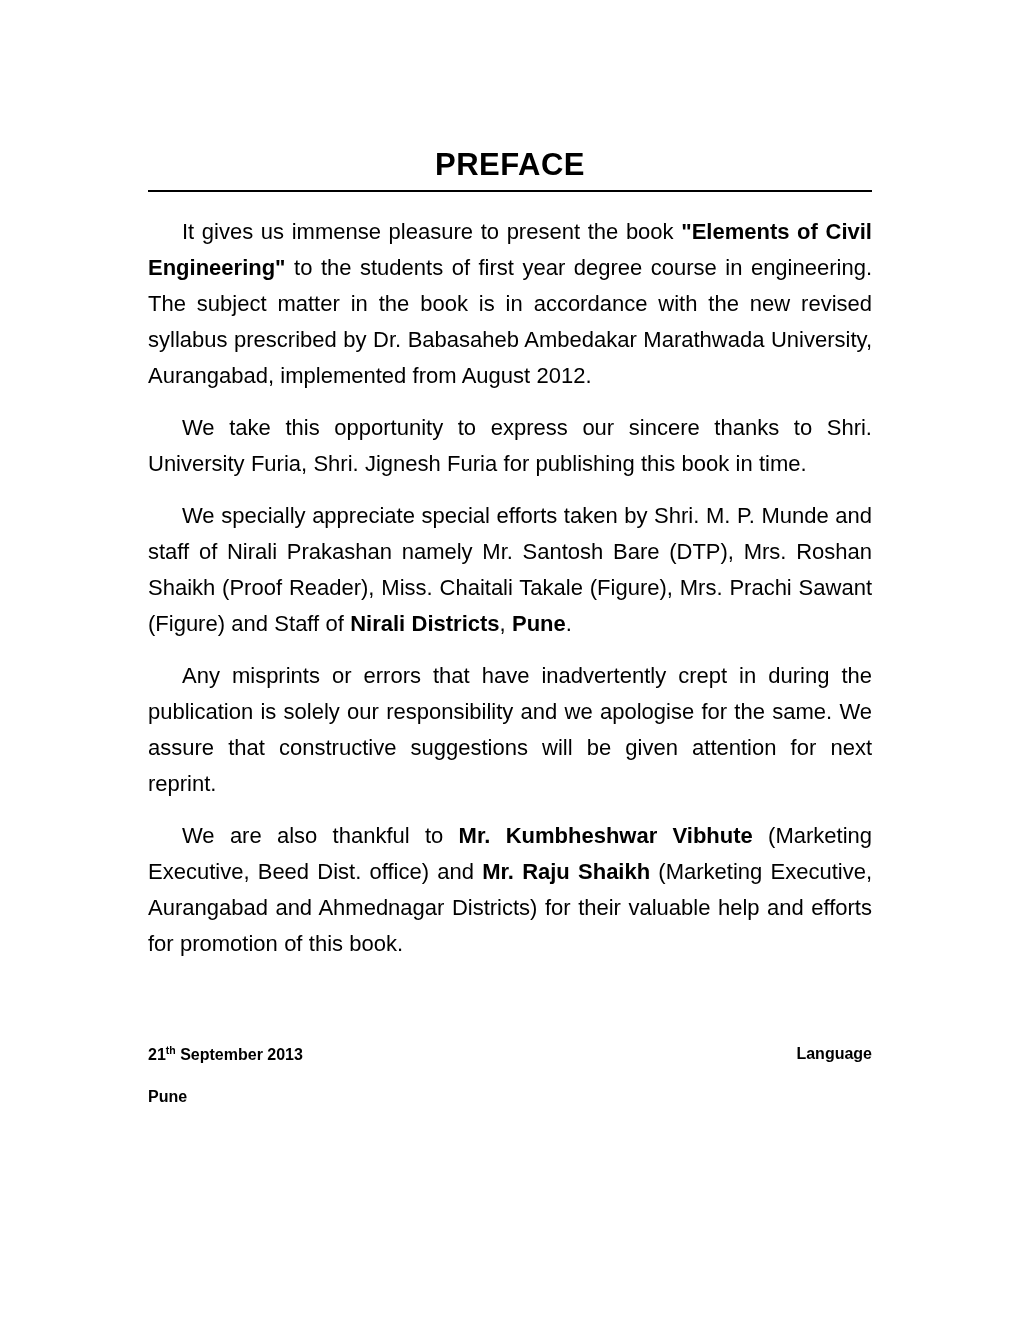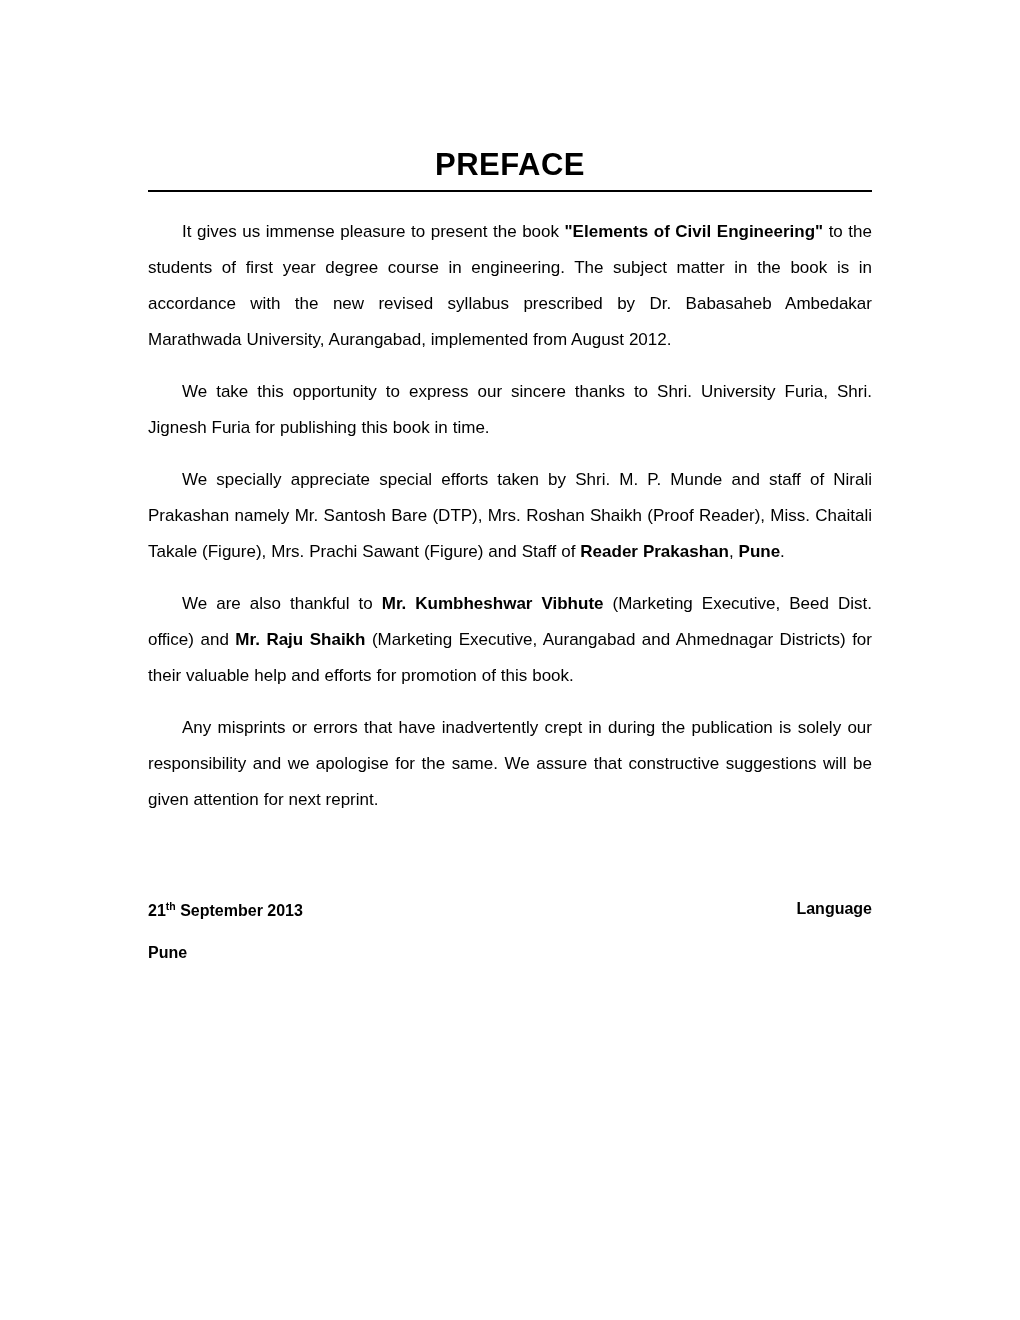--- a/index.html
+++ b/index.html
@@ -34,39 +34,39 @@
     margin: 0;
     padding-bottom: 8px;
     line-height: 1.1;
   }
   .rule {
     border-bottom: 2.5px solid #000;
     width: 100%;
     margin-bottom: 22px;
   }
   p.para {
-    font-size: 17px;
+    font-size: 22px;
     line-height: 36px;
     text-align: justify;
     text-justify: inter-word;
     margin: 16px 0 10px 0;
     text-indent: 34px;
     word-spacing: 0.2px;
   }
   p.para:last-of-type {
     margin-bottom: 0;
   }
   b, strong {
     font-weight: bold;
   }
   .signature {
     margin-top: 82px;
     display: flex;
     justify-content: space-between;
-    align-items: flex-start;
+    align-items: center;
     font-size: 16px;
     font-weight: bold;
   }
   .signature .date sup {
     font-size: 10.5px;
     vertical-align: super;
     font-weight: bold;
   }
   .place {
     margin-top: 24px;
@@ -80,23 +80,23 @@
 <div class="page">
 
   <div class="title-block">
     <h1 class="preface-title">PREFACE</h1>
     <div class="rule"></div>
   </div>
 
   <div class="body-text">
     <p class="para" id="p1"><span>It gives us immense pleasure to present the book </span><b>"Elements of Civil Engineering"</b><span> to the students of first year degree course in engineering. The subject matter in the book is in accordance with the new revised syllabus prescribed by Dr. Babasaheb Ambedakar Marathwada University, Aurangabad, implemented from August 2012.</span></p>
     <p class="para" id="p3"><span>We take this opportunity to express our sincere thanks to Shri. University Furia, Shri. Jignesh Furia for publishing this book in time.</span></p>
-    <p class="para" id="p4"><span>We specially appreciate special efforts taken by Shri. M. P. Munde and staff of Nirali Prakashan namely Mr. Santosh Bare (DTP), Mrs. Roshan Shaikh (Proof Reader), Miss. Chaitali Takale (Figure), Mrs. Prachi Sawant (Figure) and Staff of </span><b>Reader Prakashan</b><span>, </span><b>Pune</b><span>.</span></p>
+    <p class="para" id="p4"><span>We specially appreciate special efforts taken by Shri. M. P. Munde and staff of Nirali Prakashan namely Mr. Santosh Bare (DTP), Mrs. Roshan Shaikh (Proof Reader), Miss. Chaitali Takale (Figure), Mrs. Prachi Sawant (Figure) and Staff of </span><b>Nirali Districts</b><span>, </span><b>Pune</b><span>.</span></p>
+    <p class="para" id="p6"><span>Any misprints or errors that have inadvertently crept in during the publication is solely our responsibility and we apologise for the same. We assure that constructive suggestions will be given attention for next reprint.</span></p>
     <p class="para" id="p5"><span>We are also thankful to </span><b>Mr. Kumbheshwar Vibhute</b><span> (Marketing Executive, Beed Dist. office) and </span><b>Mr. Raju Shaikh</b><span> (Marketing Executive, Aurangabad and Ahmednagar Districts) for their valuable help and efforts for promotion of this book.</span></p>
-    <p class="para" id="p6"><span>Any misprints or errors that have inadvertently crept in during the publication is solely our responsibility and we apologise for the same. We assure that constructive suggestions will be given attention for next reprint.</span></p>
   </div>
 
   <div class="signature">
     <div class="date"><span>21</span><sup>th</sup><span> September 2013</span></div>
     <div class="authors">Language</div>
   </div>
 
   <div class="place">Pune</div>
 
 </div>

